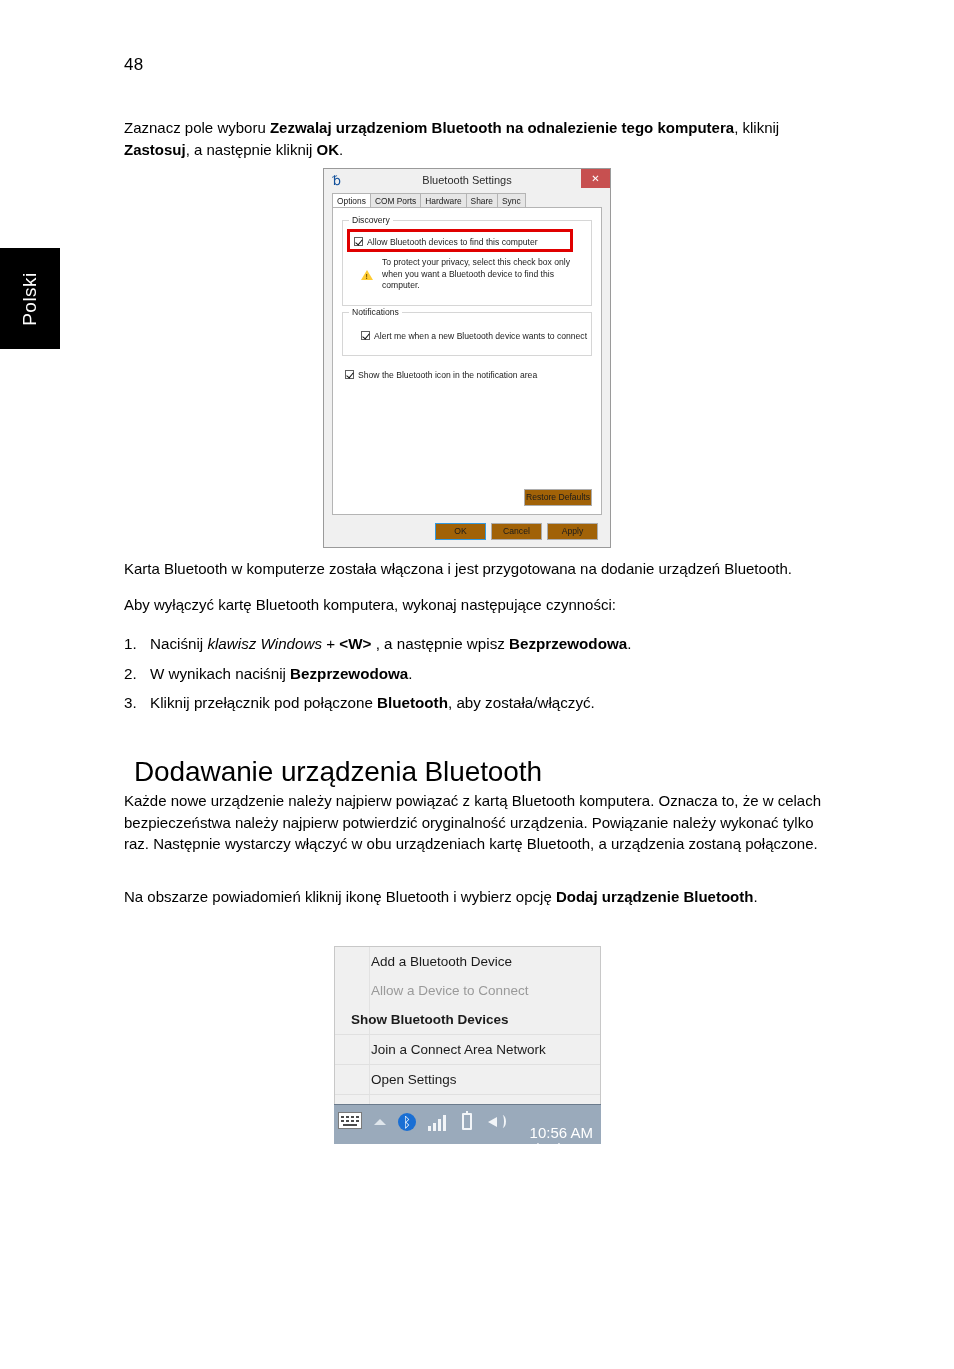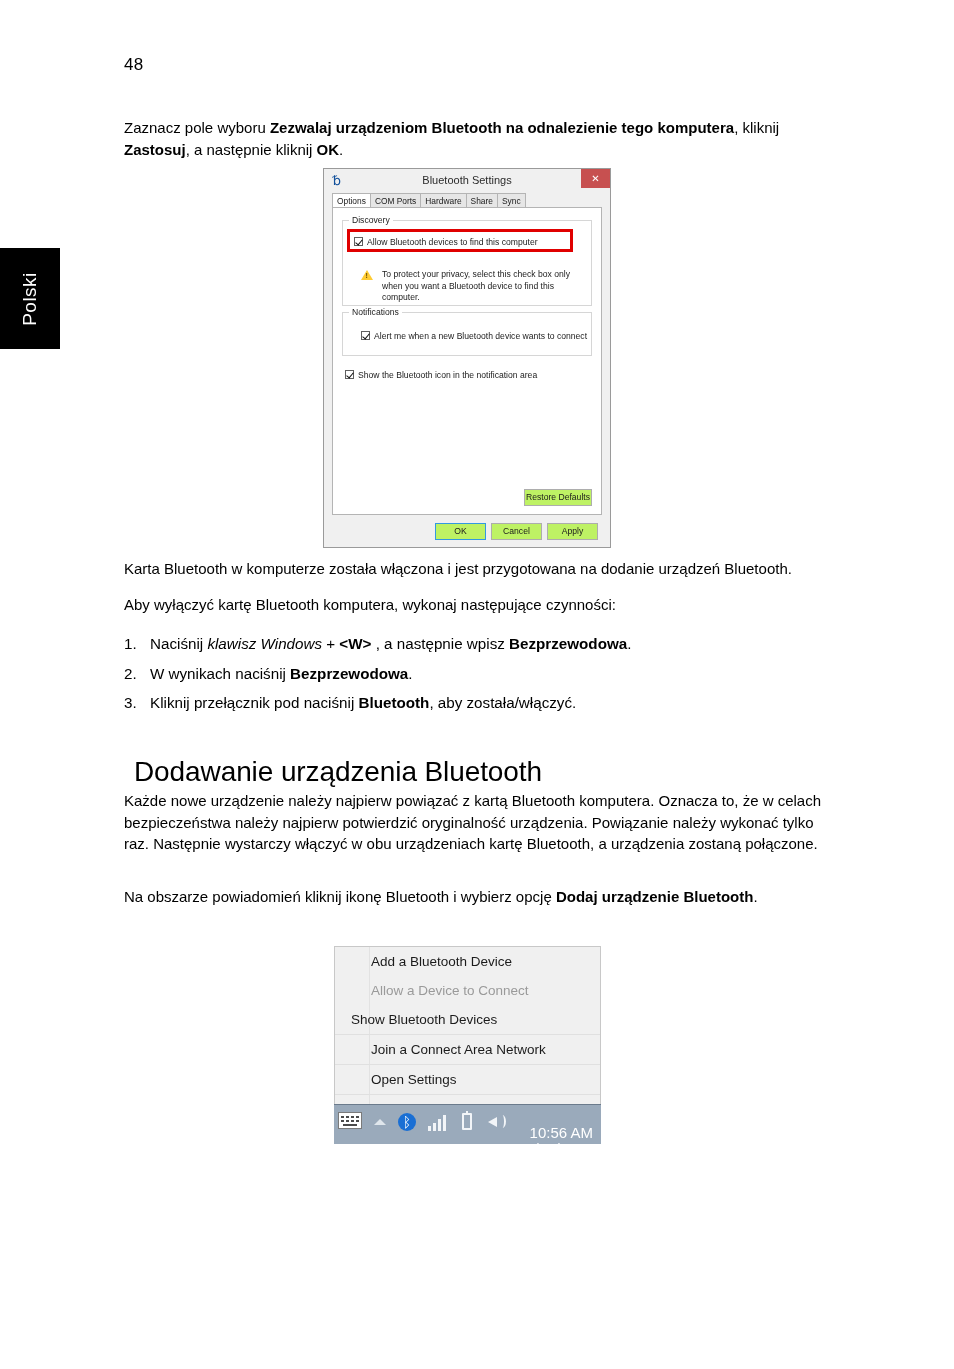--- a/index.html
+++ b/index.html
@@ -241,22 +241,21 @@
   #chk-allow { left: 11px; top: 16px; }
   #chk-alert { left: 18px; top: 18px; }
   #chk-showicon { position: absolute; left: 12px; top: 162px; display: flex; align-items: flex-start; font-size: 8.6px; line-height: 11px; }
 
   .warn-row {
     position: absolute;
     left: 18px;
     top: 36px;
     right: 14px;
     display: flex;
-    align-items: flex-start;
-    margin-top: 12px;
+    align-items: center;
   }
   .warn-icon {
     flex: 0 0 auto;
     width: 0; height: 0;
     border-left: 6px solid transparent;
     border-right: 6px solid transparent;
     border-bottom: 10px solid #ffcc33;
     position: relative;
     margin-right: 9px;
     top: 1px;
@@ -280,21 +279,21 @@
     right: 18px;
     height: 23px;
     border: 3px solid #e00000;
     box-sizing: border-box;
     z-index: 5;
     background: transparent;
   }
 
   .btn {
     border: 1px solid #adadad;
-    background: #bef264;
+    background: #a16207;
     font-size: 8.6px;
     line-height: 15px;
     text-align: center;
     color: #1b1b1b;
     box-sizing: border-box;
   }
   #btn-restore {
     position: absolute;
     right: 9px;
     bottom: 8px;
@@ -342,21 +341,21 @@
   }
   .tray-group { position: relative; }
   .tray-group + .tray-group { border-top: 1px solid #e0e0e0; }
   .menu-item {
     position: relative;
     padding: 5px 8px 5px 36px;
     line-height: 19px;
     white-space: nowrap;
   }
   .menu-item.disabled { color: #9a9a9a; }
-  .menu-item.bold { font-weight: normal; padding-left: 16px; }
+  .menu-item.bold { font-weight: bold; padding-left: 16px; }
 
   
   .taskbar {
     position: absolute;
     left: 334px;
     top: 1104px;
     width: 267px;
     height: 40px;
     background: #9aaabb;
     box-sizing: border-box;
@@ -473,21 +472,21 @@
   </div>
 
   <ol class="steps">
     <li>
       <span class="num">1.</span><span>Naciśnij </span><i>klawisz Windows</i><span> + </span><b>&lt;W&gt;</b><span> , a następnie wpisz </span><b>Bezprzewodowa</b><span>.</span>
     </li>
     <li>
       <span class="num">2.</span><span>W wynikach naciśnij </span><b>Bezprzewodowa</b><span>.</span>
     </li>
     <li>
-      <span class="num">3.</span><span>Kliknij przełącznik pod naciśnij </span><b>Bluetooth</b><span>, aby została/włączyć.</span>
+      <span class="num">3.</span><span>Kliknij przełącznik pod połączone </span><b>Bluetooth</b><span>, aby została/włączyć.</span>
     </li>
   </ol>
 
   <h1 class="section">Dodawanie urządzenia Bluetooth</h1>
 
   <div class="para-add">
     <p class="body">Każde nowe urządzenie należy najpierw powiązać z kartą Bluetooth komputera. Oznacza to, że w celach bezpieczeństwa należy najpierw potwierdzić oryginalność urządzenia. Powiązanie należy wykonać tylko raz. Następnie wystarczy włączyć w obu urządzeniach kartę Bluetooth, a urządzenia zostaną połączone.</p>
   </div>
 
   <div class="para-notify">

